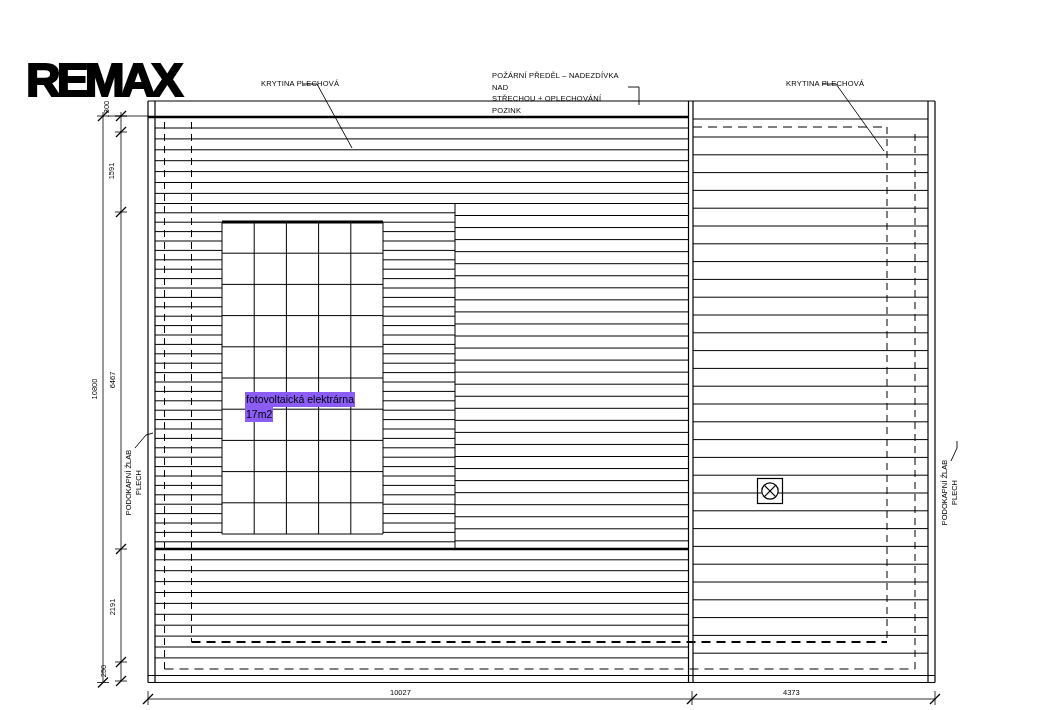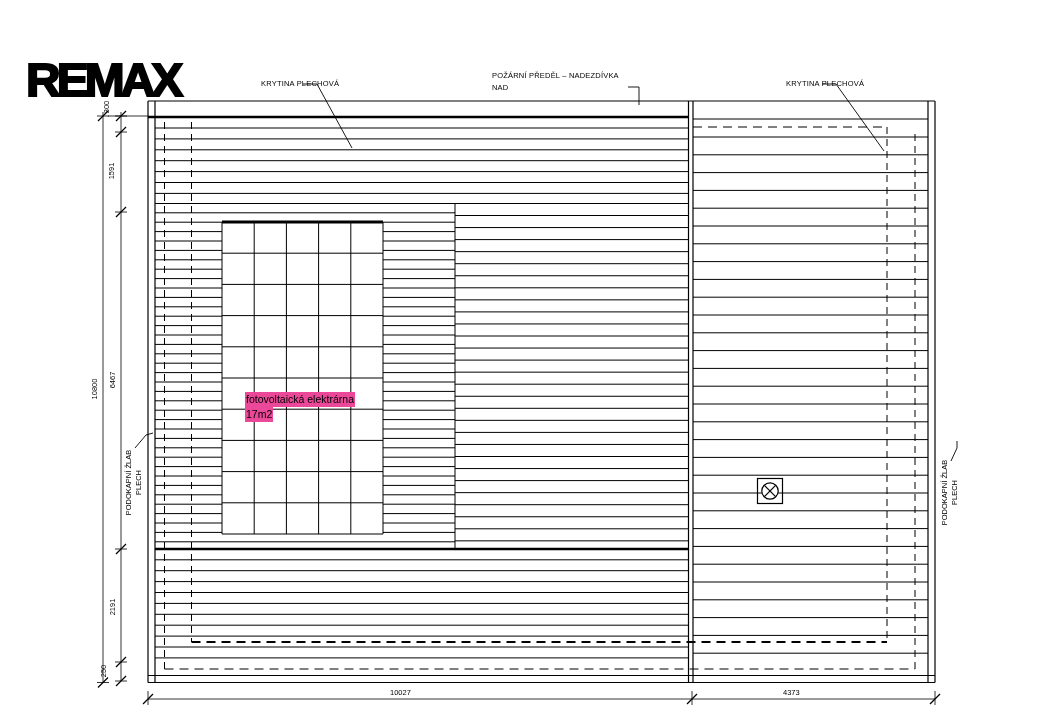--- a/index.html
+++ b/index.html
@@ -5,21 +5,21 @@
   html,body{margin:0;padding:0;background:#ffffff;}
   #stage{position:relative;width:1057px;height:710px;background:#ffffff;overflow:hidden;
          font-family:"Liberation Sans",sans-serif;color:#000;margin-top:44px;}
   #plan{position:absolute;left:0;top:0;width:1057px;height:710px;}
   .logo{position:absolute;left:26px;top:14px;font-size:48px;line-height:48px;font-weight:bold;
         letter-spacing:-4px;color:#000;-webkit-text-stroke:2px #000;transform:scaleY(0.95);
         transform-origin:left top;white-space:nowrap;}
   .lbl{position:absolute;font-size:7.5px;line-height:9px;letter-spacing:0.2px;white-space:nowrap;color:#000;padding-left:23px;}
   .lblblock{position:absolute;font-size:7.5px;line-height:11.5px;letter-spacing:0.2px;color:#000;}
   .pvlbl{position:absolute;font-size:10.5px;line-height:15px;color:#000;}
-  .pvlbl span{background:#ec4899;display:inline-block;padding:0 1px;}
+  .pvlbl span{background:#8b5cf6;display:inline-block;padding:0 1px;}
   .vdim{position:absolute;width:40px;text-align:center;font-size:7.5px;line-height:10px;
         transform:rotate(-90deg);transform-origin:center;white-space:nowrap;color:#000;}
   .hdim{position:absolute;width:60px;font-size:7.5px;line-height:10px;color:#000;}
   .sidelbl{position:absolute;width:84px;text-align:center;font-size:7.5px;line-height:9.5px;
         transform:rotate(-90deg);transform-origin:center;color:#000;}
 </style>
 </head>
 <body>
 
 <div id="stage">
@@ -228,20 +228,21 @@
         <line x1="930" y1="660" x2="940" y2="650" stroke="#000000" stroke-width="1.2"></line>
       </g>
     </svg>
 
   <div class="logo">REMAX</div>
 
   <div class="lbl" style="left:238px;top:35px">KRYTINA PLECHOVÁ</div>
 
   <div class="lblblock" style="left:492px;top:26px;width:140px">
     <div>POŽÁRNÍ PŘEDĚL – NADEZDÍVKA NAD</div>
+    <div>STŘECHOU + OPLECHOVÁNÍ POZINK</div>
   </div>
 
   <div class="lbl" style="left:763px;top:35px">KRYTINA PLECHOVÁ</div>
 
   <div class="pvlbl" style="left:245px;top:348px">
     <span>fotovoltaická elektrárna</span><br>
     <span>17m2</span>
   </div>
 
   <div class="sidelbl" style="left:91px;top:429px">

